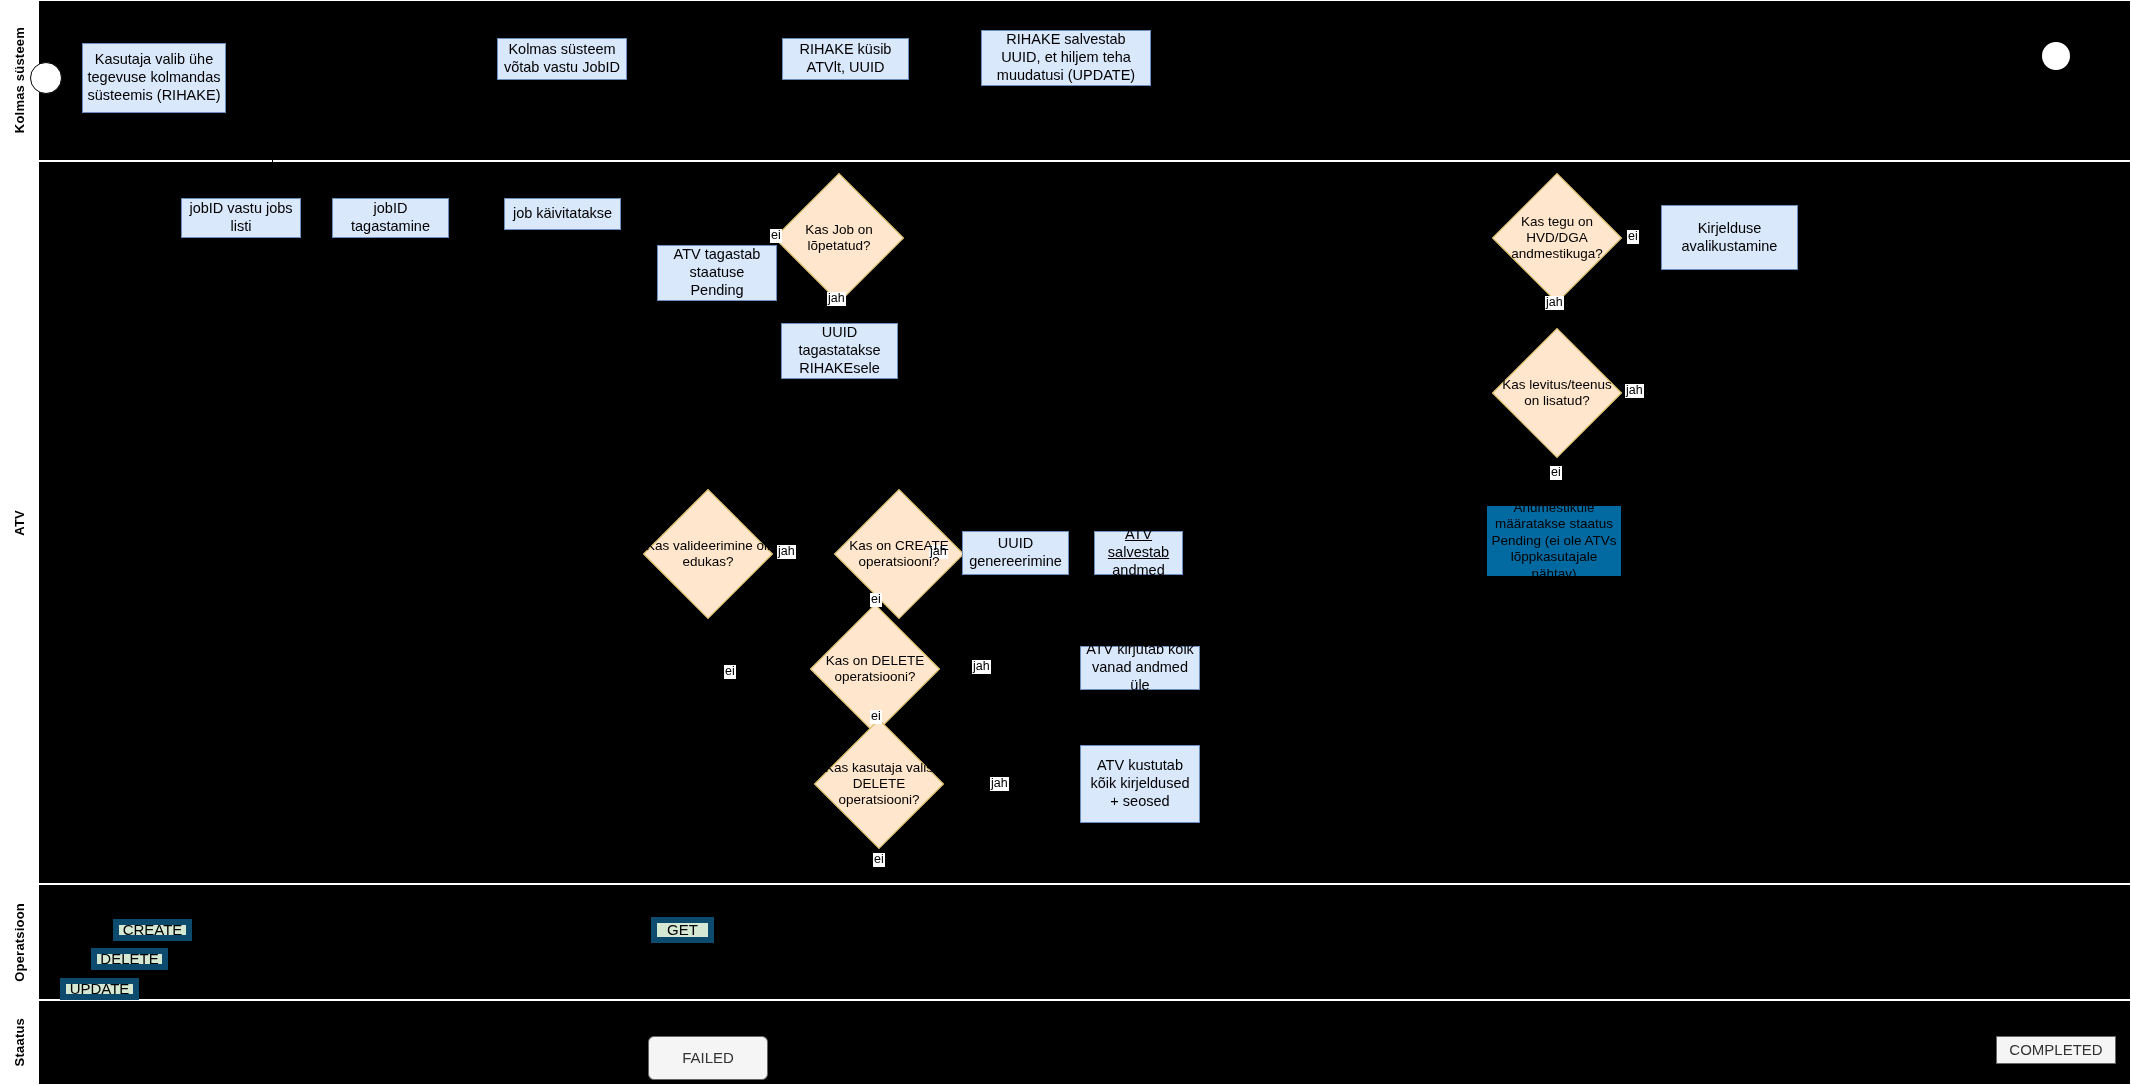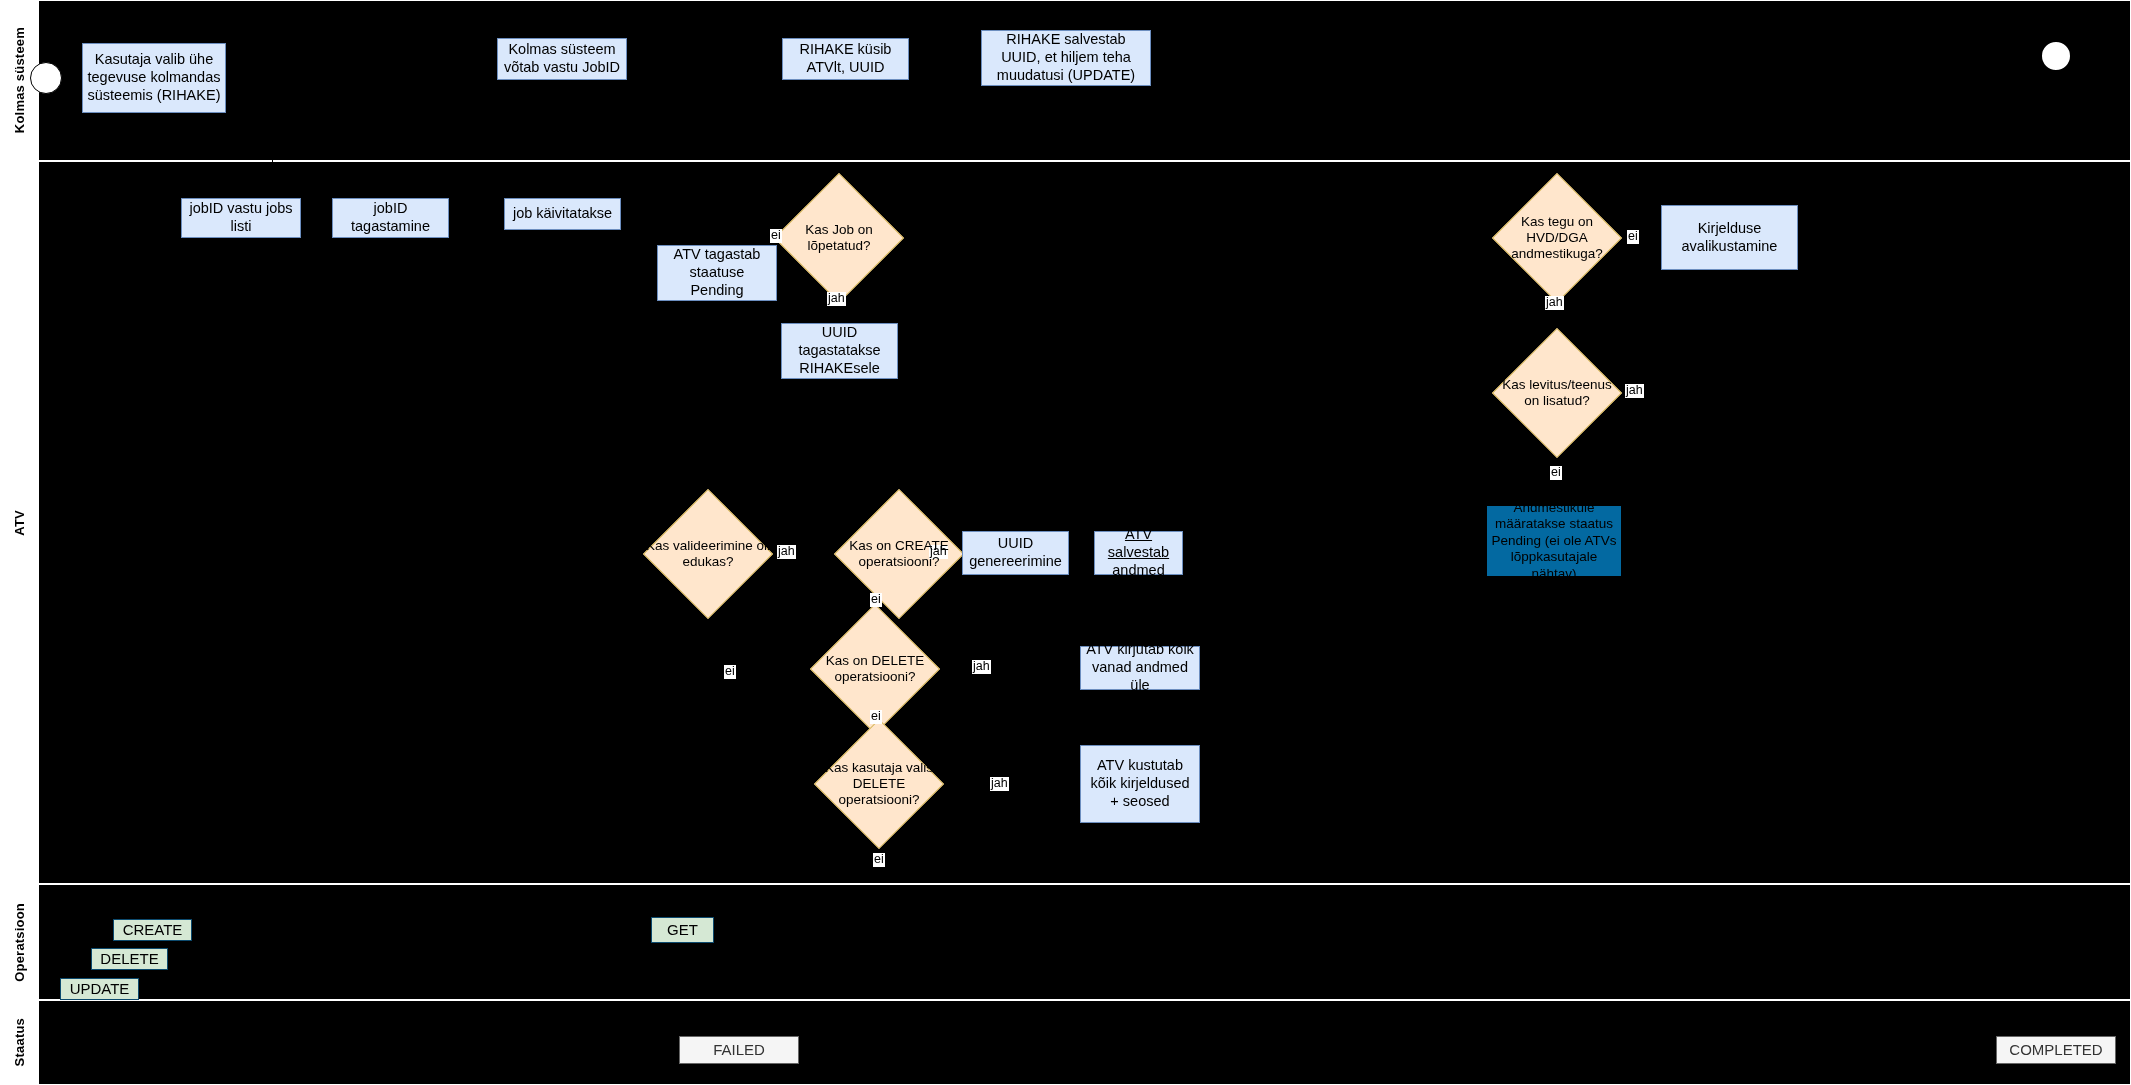--- a/index.html
+++ b/index.html
@@ -72,21 +72,21 @@
   .task {
     background: #dae8fc;
     border: 1px solid #6c8ebf;
   }
   .note {
     background: #0369a1;
     border: 1px solid #000000;
   }
   .op {
     background: #d5e8d4;
-    border: 1px solid #0c4a6e;
+    border: 6px solid #0c4a6e;
     font-size: 15px;
   }
   .status {
     background: #f5f5f5;
     border: 1px solid #666666;
     color: #333333;
     font-size: 15px;
   }
 
   
@@ -306,16 +306,16 @@
   <div class="edge-label" style="left:1545px; top:296px;">jah</div>
 
   <div class="edge-label" style="left:1625px; top:384px;">jah</div>
   <div class="edge-label" style="left:1550px; top:466px;">ei</div>
 
   <div class="node op" style="left:113px; top:919px; width:79px; height:22px;">CREATE</div>
   <div class="node op" style="left:91px; top:948px; width:77px; height:22px;">DELETE</div>
   <div class="node op" style="left:60px; top:978px; width:79px; height:22px;">UPDATE</div>
   <div class="node op" style="left:651px; top:917px; width:63px; height:26px;">GET</div>
 
-  <div class="node status" style="left:679px; top:1036px; width:120px; height:28px;">FAILED</div>
+  <div class="node status" style="left:648px; top:1036px; width:120px; height:44px;border-radius:6px;">FAILED</div>
   <div class="node status" style="left:1996px; top:1036px; width:120px; height:28px;">COMPLETED</div>
 
 </div>
 
 </body></html>

